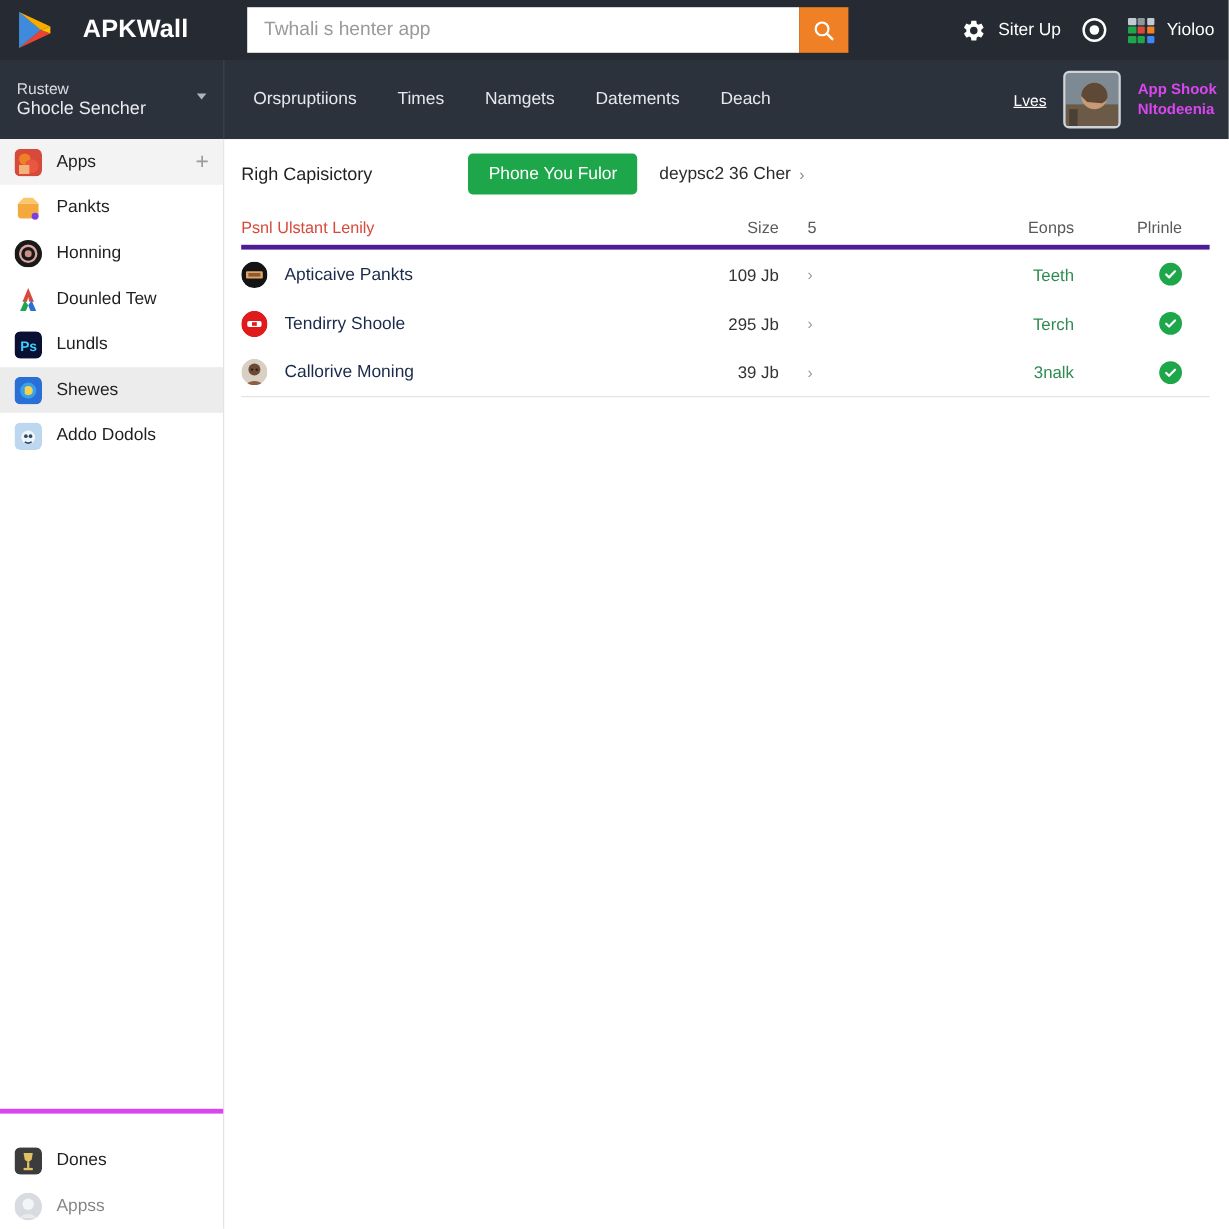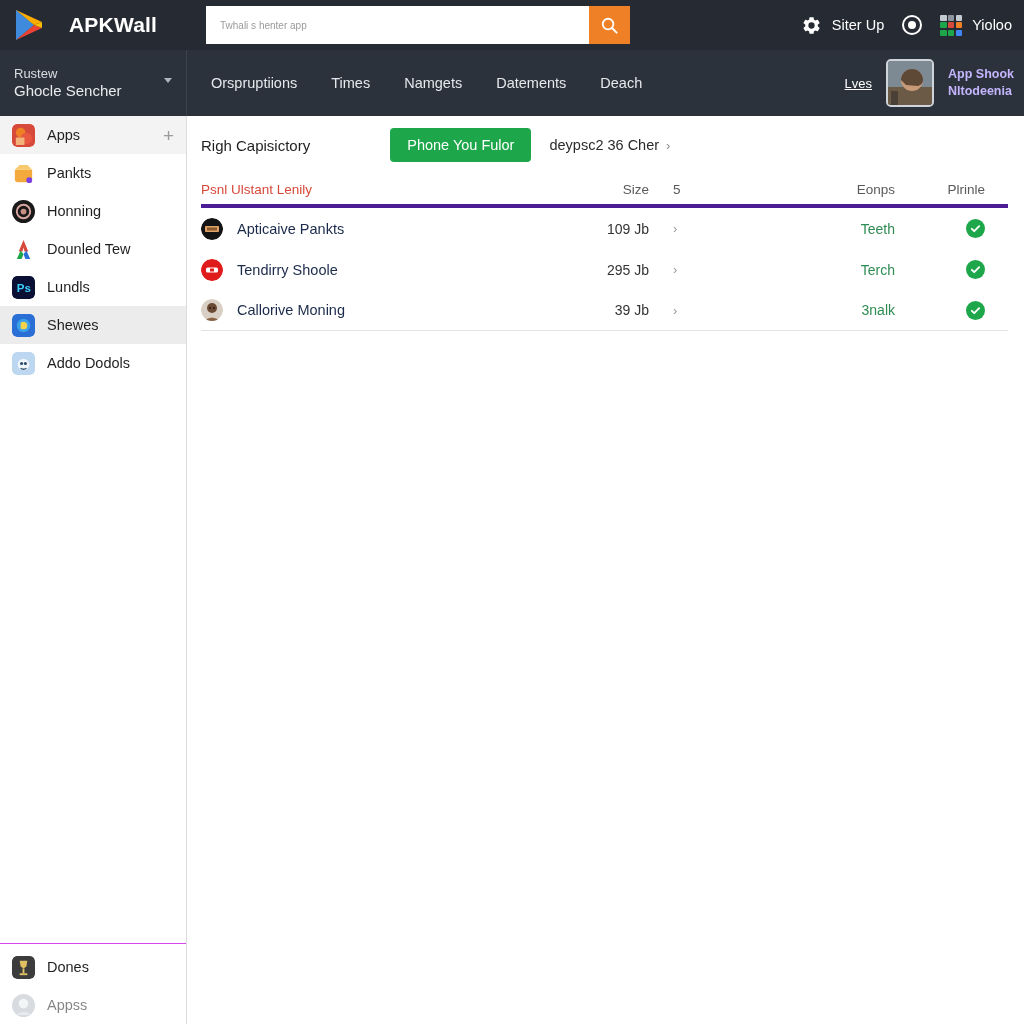--- a/index.html
+++ b/index.html
@@ -15,22 +15,22 @@
   .topbar {
     height: 50px; background: #262b33;
     display: flex; align-items: center; padding: 0 0 0 14px;
   }
   .brand { display: flex; align-items: center; gap: 9px; width: 176px; }
   .play-logo { width: 30px; height: 32px; position: relative; flex: none; }
   .brand-name { color: #fff; font-size: 21px; font-weight: bold; letter-spacing: .2px; white-space: nowrap; margin-left: 16px; }
 
   .search-wrap { display: flex; align-items: center; margin-left: 16px; }
   .search-input {
-    width: 383px; height: 38px; border: none; outline: none;
-    background: #fff; font-size: 10px; color: #444;
+    width: 460px; height: 38px; border: none; outline: none;
+    background: #fff; font-size: 16px; color: #444;
     padding: 0 14px; font-family: "Liberation Sans", sans-serif;
   }
   .search-input::placeholder { color: #9a9a9a; }
   .search-btn {
     width: 41px; height: 38px; background: #f08026; border: none;
     display: flex; align-items: center; justify-content: center; cursor: pointer;
   }
 
   .top-right { margin-left: auto; display: flex; align-items: center; gap: 18px; padding-right: 12px; }
   .tr-item { display: flex; align-items: center; gap: 10px; color: #fff; font-size: 14.5px; cursor: pointer; }
@@ -54,37 +54,37 @@
 
   .navlinks { display: flex; align-items: center; gap: 34px; padding-left: 24px; }
   .navlink { color: #e5e8ec; font-size: 14.5px; cursor: pointer; white-space: nowrap; }
 
   .nav-right { margin-left: auto; display: flex; align-items: center; gap: 14px; padding-right: 10px; }
   .lves { color: #fff; font-size: 13px; text-decoration: underline; cursor: pointer; }
   .avatar-thumb {
     width: 48px; height: 48px; border-radius: 5px; overflow: hidden;
     border: 2px solid #cfd4da; position: relative; background: #6e6a63;
   }
-  .app-shook { color: #c4b5fd; font-size: 12.5px; font-weight: bold; line-height: 1.35; }
+  .app-shook { color: #d946ef; font-size: 12.5px; font-weight: bold; line-height: 1.35; }
 
   
   .body-split { display: flex; height: 908px; }
 
   
   .sidebar { width: 187px; background: #ffffff; border-right: 1px solid #dcdcdc;
              display: flex; flex-direction: column; position: relative; }
   .side-item {
     display: flex; align-items: center; gap: 12px; height: 38px;
     padding: 0 12px; cursor: pointer; font-size: 14.5px; color: #1f1f1f;
   }
   .side-item.active { background: #ececec; }
   .side-item.apps-row { background: #f3f3f3; }
   .app-ico { width: 23px; height: 23px; border-radius: 5px; flex: none; position: relative; overflow: hidden; }
   .plus-btn { margin-left: auto; color: #9b9b9b; font-size: 19px; line-height: 1; cursor: pointer; }
-  .side-bottom { margin-top: auto; border-top: 1px solid #d946ef; padding-top: 4px; }
+  .side-bottom { margin-top: auto; border-top: 4px solid #d946ef; padding-top: 20px; }
   .side-item.cut { opacity: .55; }
 
   
   .main { flex: 1; background: #fff; position: relative; }
   .main-head { display: flex; align-items: center; height: 58px; padding: 0 16px 0 14px; }
   .main-title { font-size: 15px; color: #1f1f1f; }
   .green-btn {
     background: #1ea74a; color: #fff; border: none; border-radius: 4px;
     height: 34px; padding: 0 17px; font-size: 14.5px; cursor: pointer;
     font-family: "Liberation Sans", sans-serif; margin-left: 80px;

